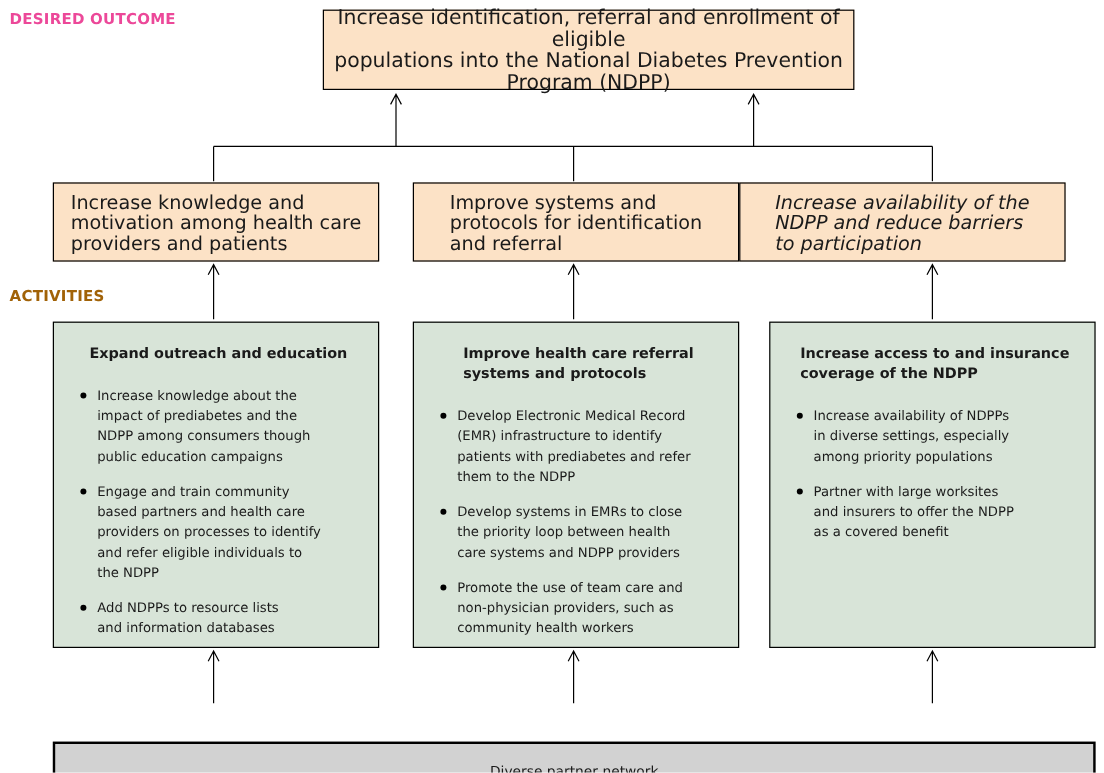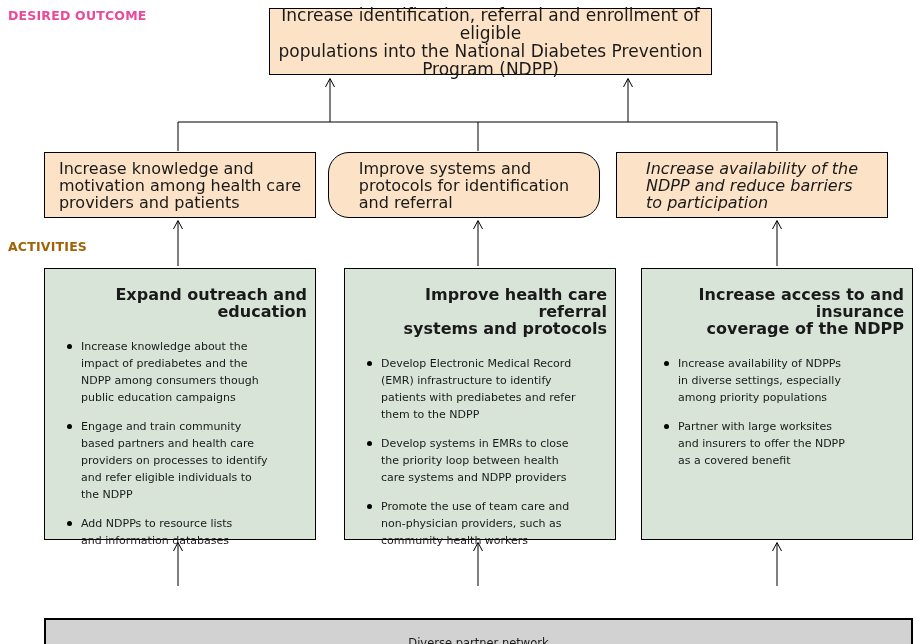--- a/index.html
+++ b/index.html
@@ -59,40 +59,40 @@
     background: #FCE2C6;
     display: flex;
     align-items: center;
     justify-content: center;
     text-align: left;
     font-size: 16px;
     line-height: 17px;
     white-space: pre-line;
   }
   .mid-1 { left: 44px; }
-  .mid-2 { left: 328px; border-radius: 21px; }
+  .mid-2 { left: 344px; }
   .mid-3 { left: 616px; font-style: italic; }
 
   .activity-box {
     top: 268px;
     width: 272px; height: 272px;
     background: #D8E4D8;
     padding: 17px 8px 0 12px;
   }
   .act-1 { left: 44px; }
   .act-2 { left: 344px; }
   .act-3 { left: 641px; }
   .activity-heading {
     font-weight: bold;
-    font-size: 16px;
+    font-size: 12px;
     line-height: 17px;
     white-space: pre-line;
     width: fit-content;
     margin: 0 auto 18px auto;
-    text-align: right;
+    text-align: left;
   }
   .bullet {
     display: flex;
     margin-bottom: 12px;
   }
   .bullet .dot {
     flex: 0 0 24px;
     padding-top: 6px;
     padding-left: 10px;
     box-sizing: border-box;

